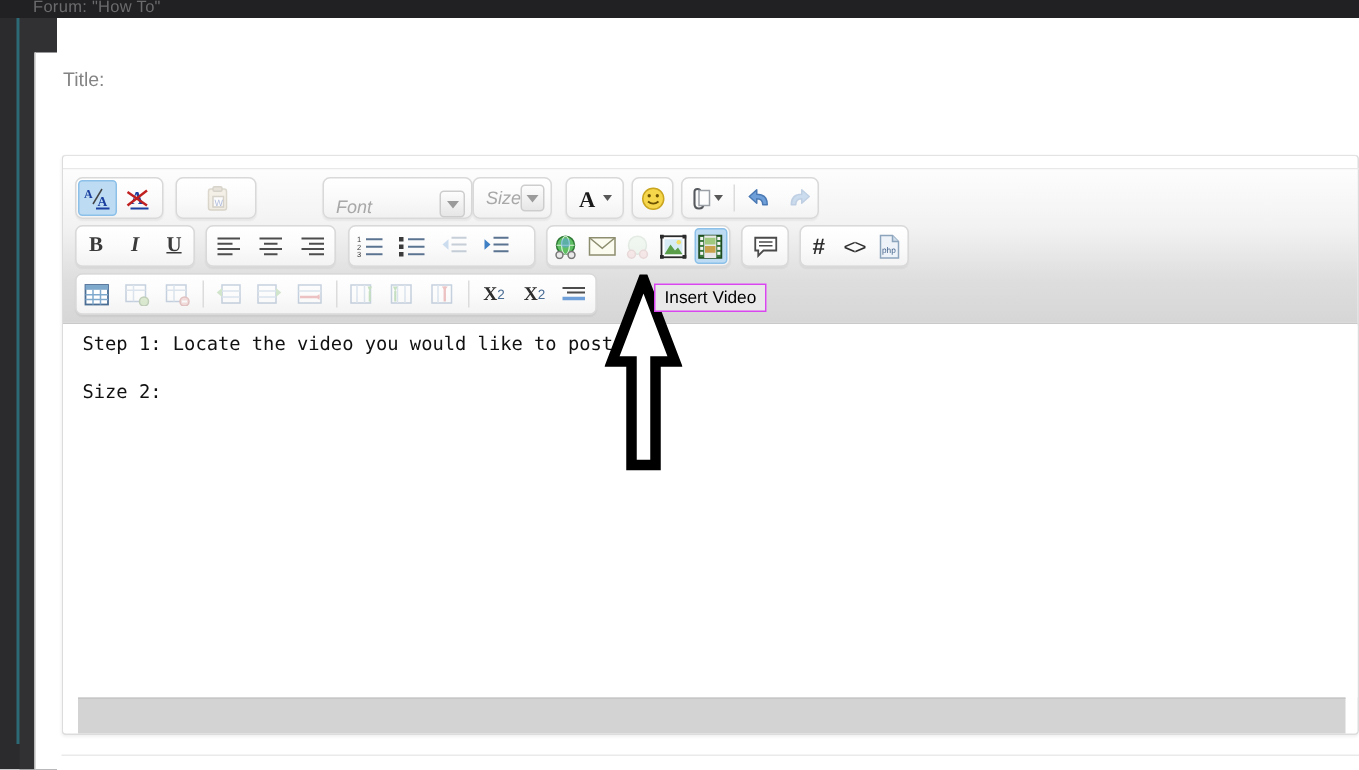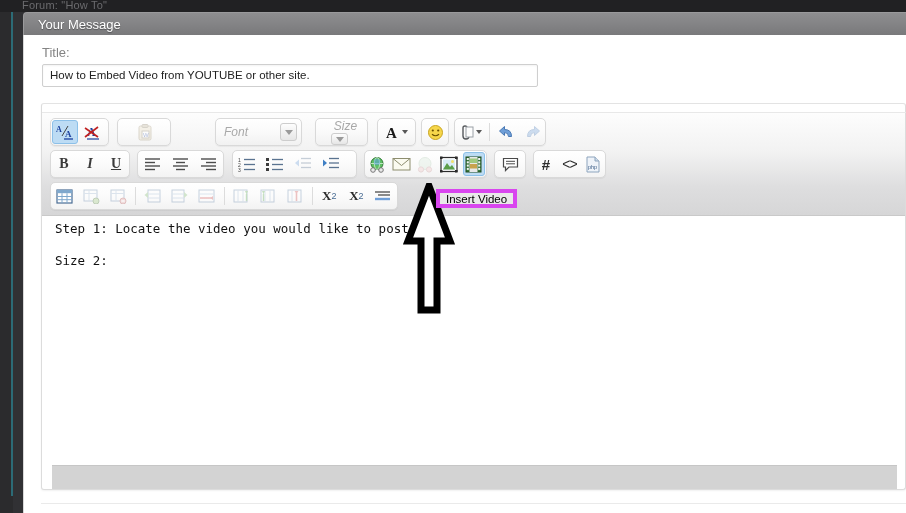--- a/index.html
+++ b/index.html
@@ -183,21 +183,21 @@
     position: absolute; left: 10px; top: 361px; width: 845px; height: 24px;
     background: #d3d3d3;
     border-top: 1px solid #c6c6c6;
   }
 
   
   .tooltip {
     position: absolute; left: 436px; top: 189px;
     height: 19px; padding: 0 6px;
     background: #e9e9e9;
-    border: 4px solid #d946ef;
+    border: 1px solid #d946ef;
     display: flex; align-items: center;
     font-size: 11.5px; color: #000;
     white-space: nowrap;
     z-index: 40;
   }
 
   
   .arrow-annot {
     position: absolute; left: 403px; top: 183px;
     width: 52px; height: 133px;
@@ -216,30 +216,24 @@
 
 <div id="root">
 
   <div class="page-bg"></div>
   <div class="dark-strip"></div>
   <div class="dark-gutter-2"></div>
   <div class="teal-line"></div>
   <div class="dark-top"></div>
   <div class="forum-label">Forum: "How To"</div>
 
-  <div class="panel-header">
-    <div class="panel-header-title">Your Message</div>
-  </div>
 
   <div class="content-panel"></div>
 
   <div class="title-label">Title:</div>
-  <div class="title-input" placeholder="Enter a title">
-    <div class="title-input-text">How to Embed Video from YOUTUBE or other site.</div>
-  </div>
 
   <div class="editor-card">
     <div class="editor-hairline"></div>
 
     <div class="toolbar">
 
       <div class="trow r1">
 
         <div class="tgroup" style="left:8px; width:59px;">
           <div class="tbtn sel">
@@ -264,28 +258,28 @@
           <div class="tbtn dim" style="margin-left:14px;">
             <svg width="16" height="17" viewBox="0 0 16 17">
               <rect x="2" y="2" width="12" height="14" rx="1.5" fill="#e4d9bf" stroke="#9c8f70"></rect>
               <rect x="5" y="0.5" width="6" height="3" rx="1" fill="#bdb195" stroke="#8c8168"></rect>
               <rect x="5" y="7" width="7" height="7" fill="#fff" stroke="#8c8168"></rect>
               <text x="6" y="13" font-size="6" font-family="Liberation Sans, sans-serif" fill="#1a3f9e">W</text>
             </svg>
           </div>
         </div>
 
-        <div class="tdrop" style="left:173px; width:87px;">
+        <div class="tdrop" style="left:173px; width:100px;align-items:flex-end;">
           <span class="tdrop-label">Font</span>
           <span class="tdrop-arrow">
               <i class="caret-dn"></i>
             </span>
         </div>
 
-        <div class="tdrop" style="left:273px; width:53px;flex-direction:column;">
+        <div class="tdrop" style="left:273px; width:53px;">
           <span class="tdrop-label">Size</span>
           <span class="tdrop-arrow">
               <i class="caret-dn"></i>
             </span>
         </div>
 
         <div class="tgroup" style="left:335px; width:39px;">
           <div class="tbtn" style="width:35px;">
             <svg width="14" height="15" viewBox="0 0 14 15">
               <text x="0" y="13" font-size="15" font-family="Liberation Serif, serif" font-weight="bold" fill="#1a1a1a">A</text>

